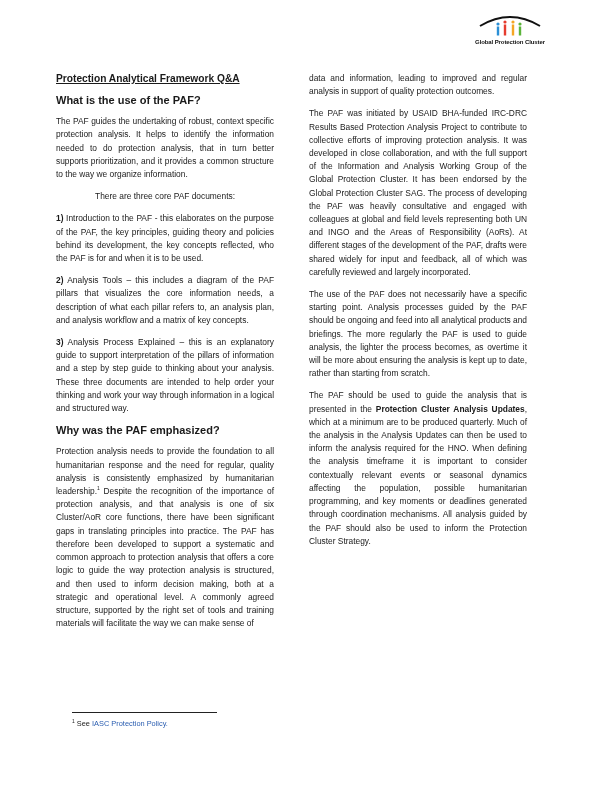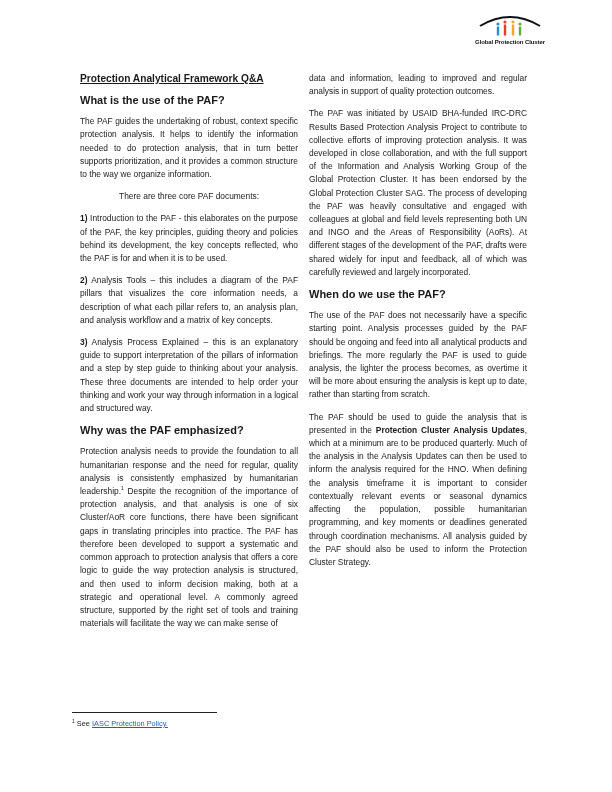--- a/index.html
+++ b/index.html
@@ -3,31 +3,31 @@
   <meta charset="utf-8">
   <style>
     html, body { margin: 0; padding: 0; background: #ffffff; }
     body { width: 612px; height: 792px; position: relative; overflow: hidden;
            font-family: "Liberation Sans", sans-serif; color: #1a1a1a; }
     .logo { position: absolute; left: 470px; top: 12px; width: 80px; height: 36px; }
     .logo svg { display: block; }
     .logo-text { position: absolute; left: 0; top: 27px; width: 80px; text-align: center;
                  font-size: 6px; font-weight: bold; color: #111; letter-spacing: -0.1px; white-space: nowrap; }
     .col { position: absolute; top: 72px; width: 218px; font-size: 8.4px; line-height: 13.2px; }
-    .col-left { left: 80px; }
+    .col-left { left: 56px; }
     .col-right { left: 309px; }
     .title { font-size: 10.2px; font-weight: bold; text-decoration: underline; margin: 0 0 8px 0; line-height: 14px; }
     .heading { font-weight: bold; margin: 0 0 8px 0; font-size: 11px; }
     p { margin: 0 0 9px 0; text-align: justify; }
     p.nojust { text-align: center; }
     b { font-weight: bold; }
     sup { font-size: 5px; line-height: 0; vertical-align: super; }
     .footnote-rule { position: absolute; left: 72px; top: 712px; width: 145px; height: 0; border-top: 0.8px solid #222; }
     .footnote { position: absolute; left: 72px; top: 719px; font-size: 7.4px; line-height: 10px; }
-    .footnote a { color: #2a5db0; text-decoration: underline; }
+    .footnote a { color: #2a5db0; }
   </style>
 </head>
 <body>
 
 <div class="logo">
   <svg width="80" height="28" viewBox="0 0 80 28">
     <path d="M10 14 Q40 -4 70 14" fill="none" stroke="#111" stroke-width="2"></path>
     <g>
       <circle cx="28" cy="12" r="1.6" class="fig" fill="#2b8fd6"></circle>
       <rect x="26.8" y="14.5" width="2.4" height="9" class="fig" fill="#2b8fd6"></rect>
@@ -67,16 +67,15 @@
 <div class="footnote">
   <sup>1</sup><span> See </span><a>IASC Protection Policy.</a>
 </div>
 
 <div class="col col-right">
   <div class="heading" style="visibility:hidden;height:0;margin:0"></div>
   <p id="why-continued">data and information, leading to improved and regular analysis in support of quality protection outcomes.</p>
 
   <p>The PAF was initiated by USAID BHA-funded IRC-DRC Results Based Protection Analysis Project to contribute to collective efforts of improving protection analysis. It was developed in close collaboration, and with the full support of the Information and Analysis Working Group of the Global Protection Cluster. It has been endorsed by the Global Protection Cluster SAG. The process of developing the PAF was heavily consultative and engaged with colleagues at global and field levels representing both UN and INGO and the Areas of Responsibility (AoRs). At different stages of the development of the PAF, drafts were shared widely for input and feedback, all of which was carefully reviewed and largely incorporated.</p>
 
-  <div class="heading">When do we use the PAF?</div>
   <p>The use of the PAF does not necessarily have a specific starting point. Analysis processes guided by the PAF should be ongoing and feed into all analytical products and briefings. The more regularly the PAF is used to guide analysis, the lighter the process becomes, as overtime it will be more about ensuring the analysis is kept up to date, rather than starting from scratch.</p>
   <p><span>The PAF should be used to guide the analysis that is presented in the </span><b>Protection Cluster Analysis Updates</b><span>, which at a minimum are to be produced quarterly. Much of the analysis in the Analysis Updates can then be used to inform the analysis required for the HNO. When defining the analysis timeframe it is important to consider contextually relevant events or seasonal dynamics affecting the population, possible humanitarian programming, and key moments or deadlines generated through coordination mechanisms. All analysis guided by the PAF should also be used to inform the Protection Cluster Strategy.</span></p>
 </div>
 
 </body></html>

